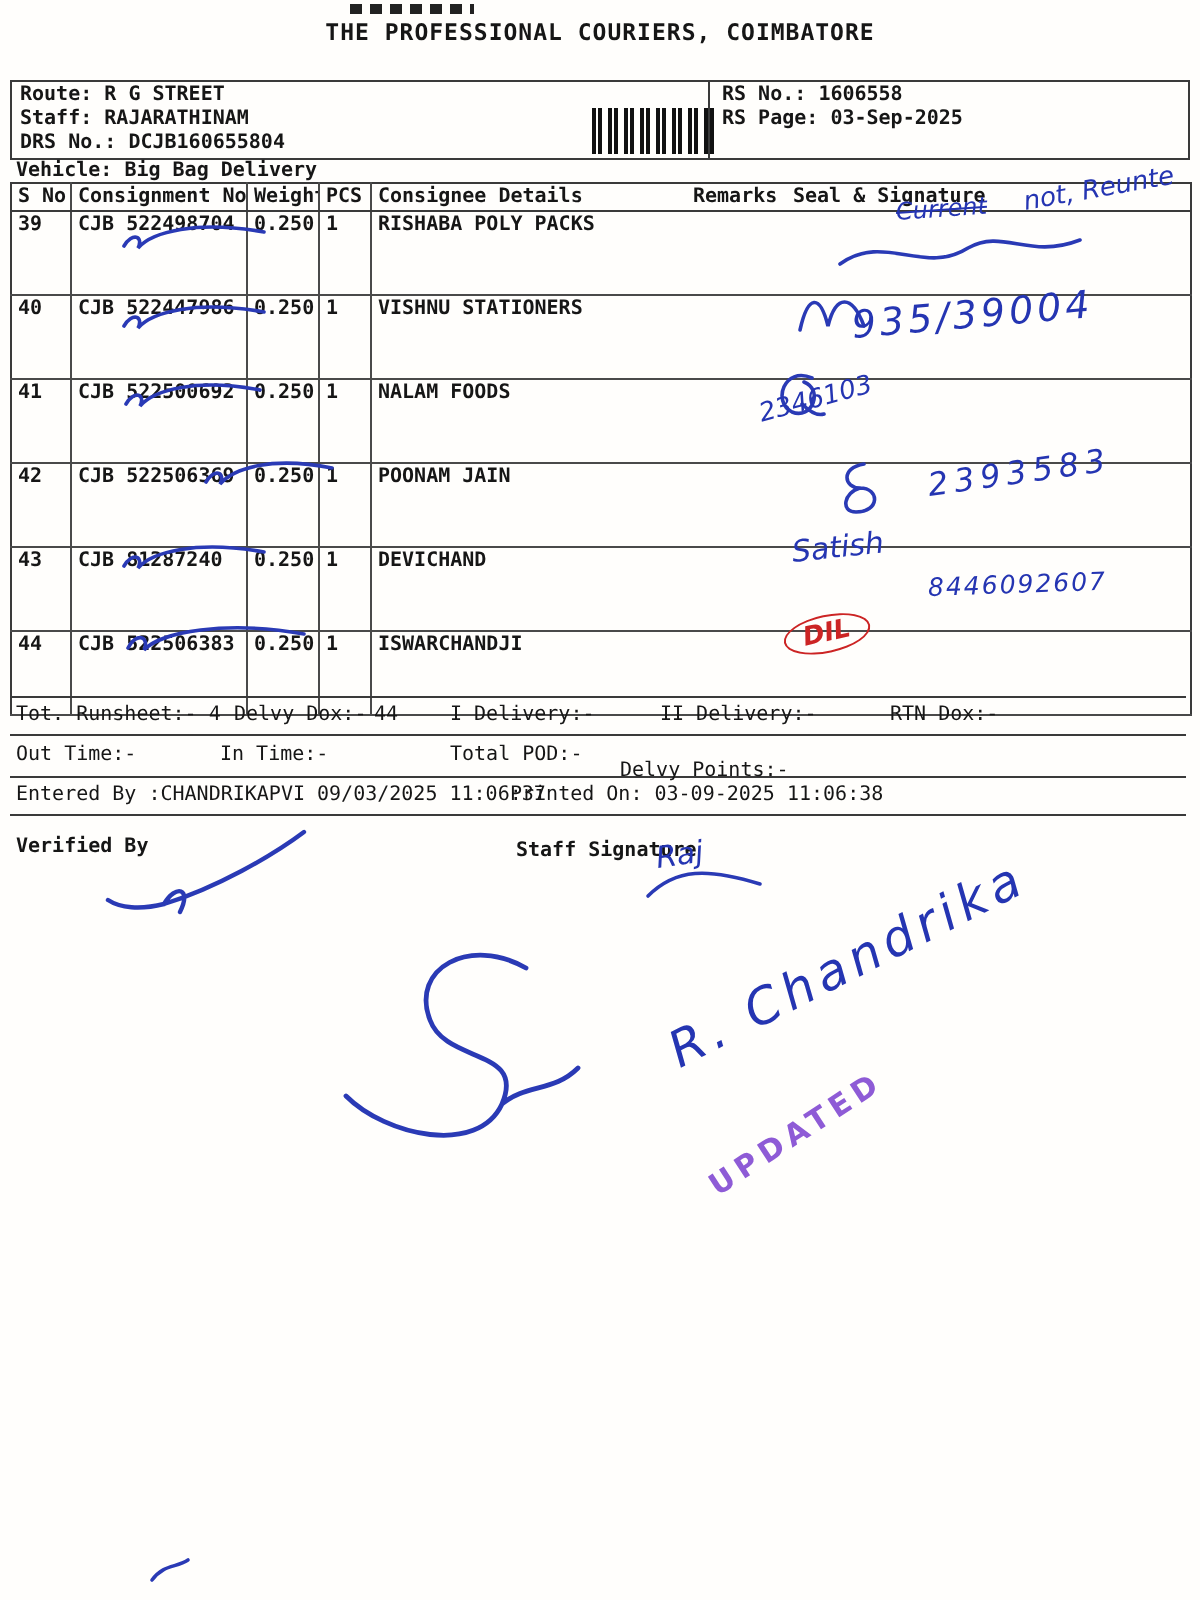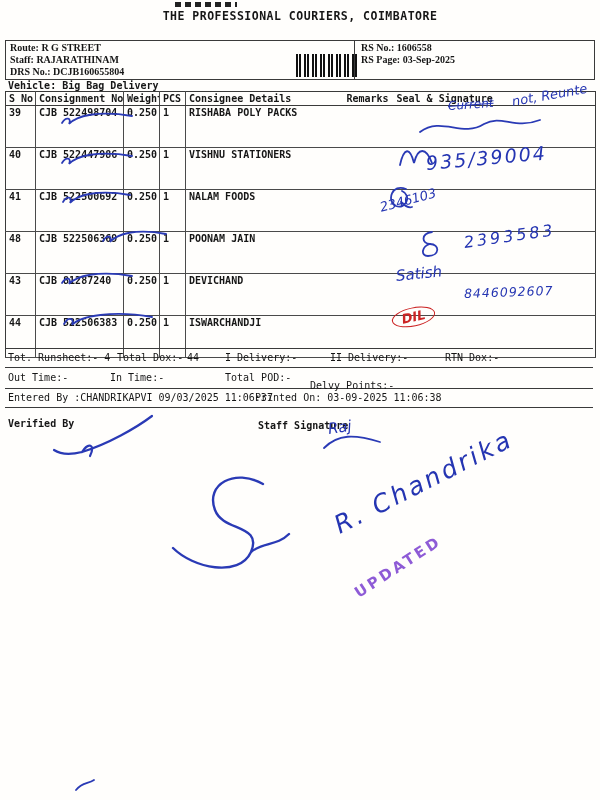--- a/index.html
+++ b/index.html
@@ -4,21 +4,21 @@
 <style>
   html,body{margin:0;padding:0;background:#9a9a9a;}
   .page{position:relative;width:600px;height:800px;margin:0 auto;background:#fffefc;
         font-family:"DejaVu Sans Mono",monospace;color:#161616;overflow:hidden;}
   .abs{position:absolute;}
   .printed{font-weight:700;white-space:nowrap;}
   .title{left:0;top:9px;width:600px;text-align:center;font-size:11.5px;letter-spacing:.5px;}
   .subtitle{left:0;top:24px;width:600px;text-align:center;font-size:10.5px;}
   .smudge{left:175px;top:2px;width:62px;height:5px;
           background:repeating-linear-gradient(90deg,#222 0 6px,transparent 6px 10px);}
-  .info-box{left:5px;top:40px;width:588px;height:38px;border:1px solid #3a3a3a;font-size:10px;font-family:Liberation Serif, serif;}
+  .info-box{left:5px;top:40px;width:588px;height:38px;border:1px solid #3a3a3a;font-size:10px;}
   .info-box .iline{position:absolute;left:4px;}
   .vdiv{position:absolute;left:348px;top:0;bottom:0;border-left:1px solid #3a3a3a;}
   .rline{position:absolute;left:355px;}
   .barcode{left:296px;top:54px;width:64px;height:23px;
            background:repeating-linear-gradient(90deg,#111 0 2px,transparent 2px 3px,#111 3px 5px,transparent 5px 8px);}
   table.sheet{left:5px;top:91px;width:590px;border-collapse:collapse;table-layout:fixed;
               border:1px solid #3a3a3a;}
   table.sheet th,table.sheet td{font-weight:700;font-size:10px;text-align:left;
               vertical-align:top;padding:1px 3px;overflow:hidden;white-space:nowrap;}
   table.sheet thead th{border-top:1px solid #3a3a3a;border-bottom:1px solid #3a3a3a;height:11px;}
@@ -116,21 +116,21 @@
       <tr>
         <td class="cb">41</td>
         <td class="cb">CJB 522500692</td>
         <td class="cb">0.250</td>
         <td class="cb">1</td>
         <td>NALAM FOODS</td>
         <td></td>
         <td></td>
       </tr>
       <tr>
-        <td class="cb">48</td>
+        <td class="cb">42</td>
         <td class="cb">CJB 522506369</td>
         <td class="cb">0.250</td>
         <td class="cb">1</td>
         <td>POONAM JAIN</td>
         <td></td>
         <td></td>
       </tr>
       <tr>
         <td class="cb">43</td>
         <td class="cb">CJB 81287240</td>
@@ -192,21 +192,21 @@
     </svg>
   <span class="hw" style="left:464px;top:233px;font-size:16px;letter-spacing:3px;transform:rotate(-8deg)">2393583</span>
 
   <span class="hw" style="left:396px;top:267px;font-size:15px;transform:rotate(-6deg)">Satish</span>
   <span class="hw" style="left:464px;top:286px;font-size:12.5px;letter-spacing:1px;transform:rotate(-2deg)">8446092607</span>
 
   <span class="hw badge-red" style="left:392px;top:312px;font-size:13px;transform:rotate(-12deg)">DIL</span>
 
   <div class="abs band" style="top:348px;height:18px;border-top:1px solid #3a3a3a;border-bottom:1px solid #3a3a3a">
     <span class="bs" style="left:3px">Tot. Runsheet:- 4</span>
-    <span class="bs" style="left:112px">Total Dox:-</span>
+    <span class="bs" style="left:112px">Delvy Dox:-</span>
     <span class="bs" style="left:182px">44</span>
     <span class="bs" style="left:220px">I Delivery:-</span>
     <span class="bs" style="left:325px">II Delivery:-</span>
     <span class="bs" style="left:440px">RTN Dox:-</span>
   </div>
   <div class="abs band" style="top:366px;height:22px;border-bottom:1px solid #3a3a3a">
     <span class="bs" style="left:3px;top:6px">Out Time:-</span>
     <span class="bs" style="left:105px;top:6px">In Time:-</span>
     <span class="bs" style="left:220px;top:6px">Total POD:-</span>
     <span class="bs" style="left:305px;top:14px">Delvy Points:-</span>

